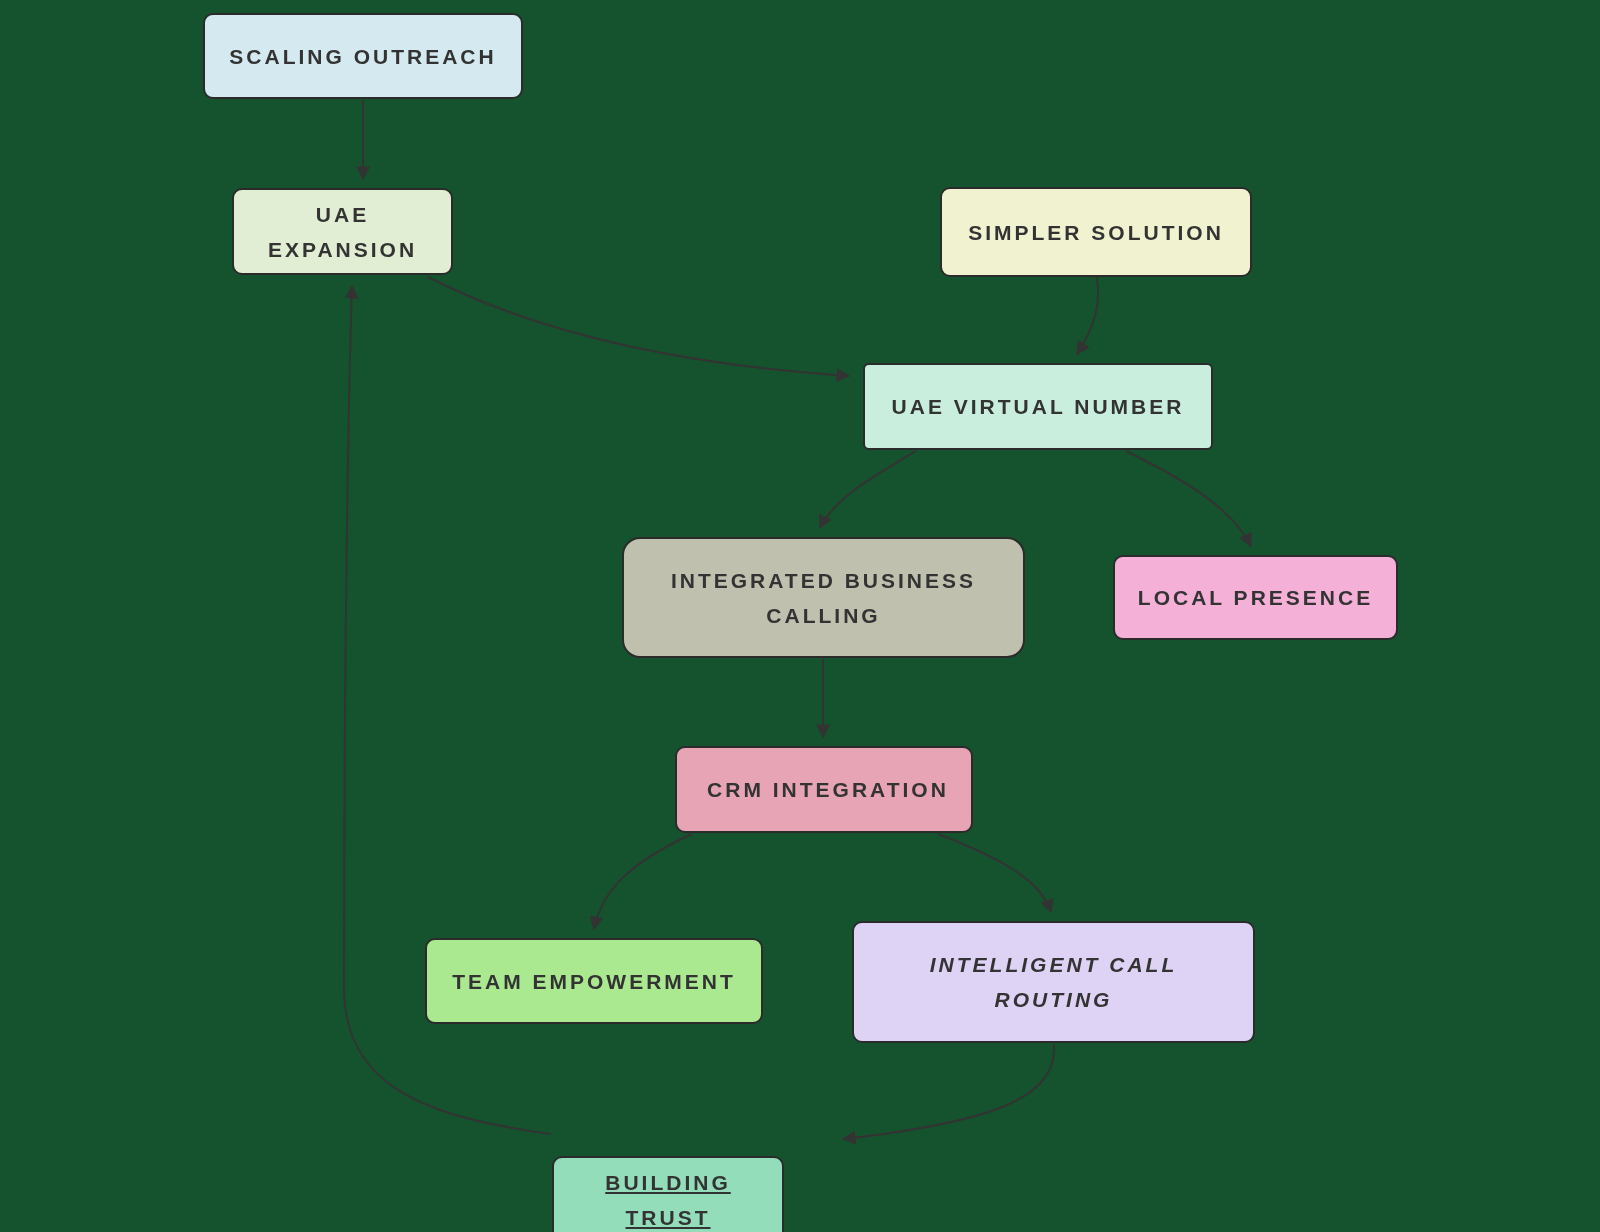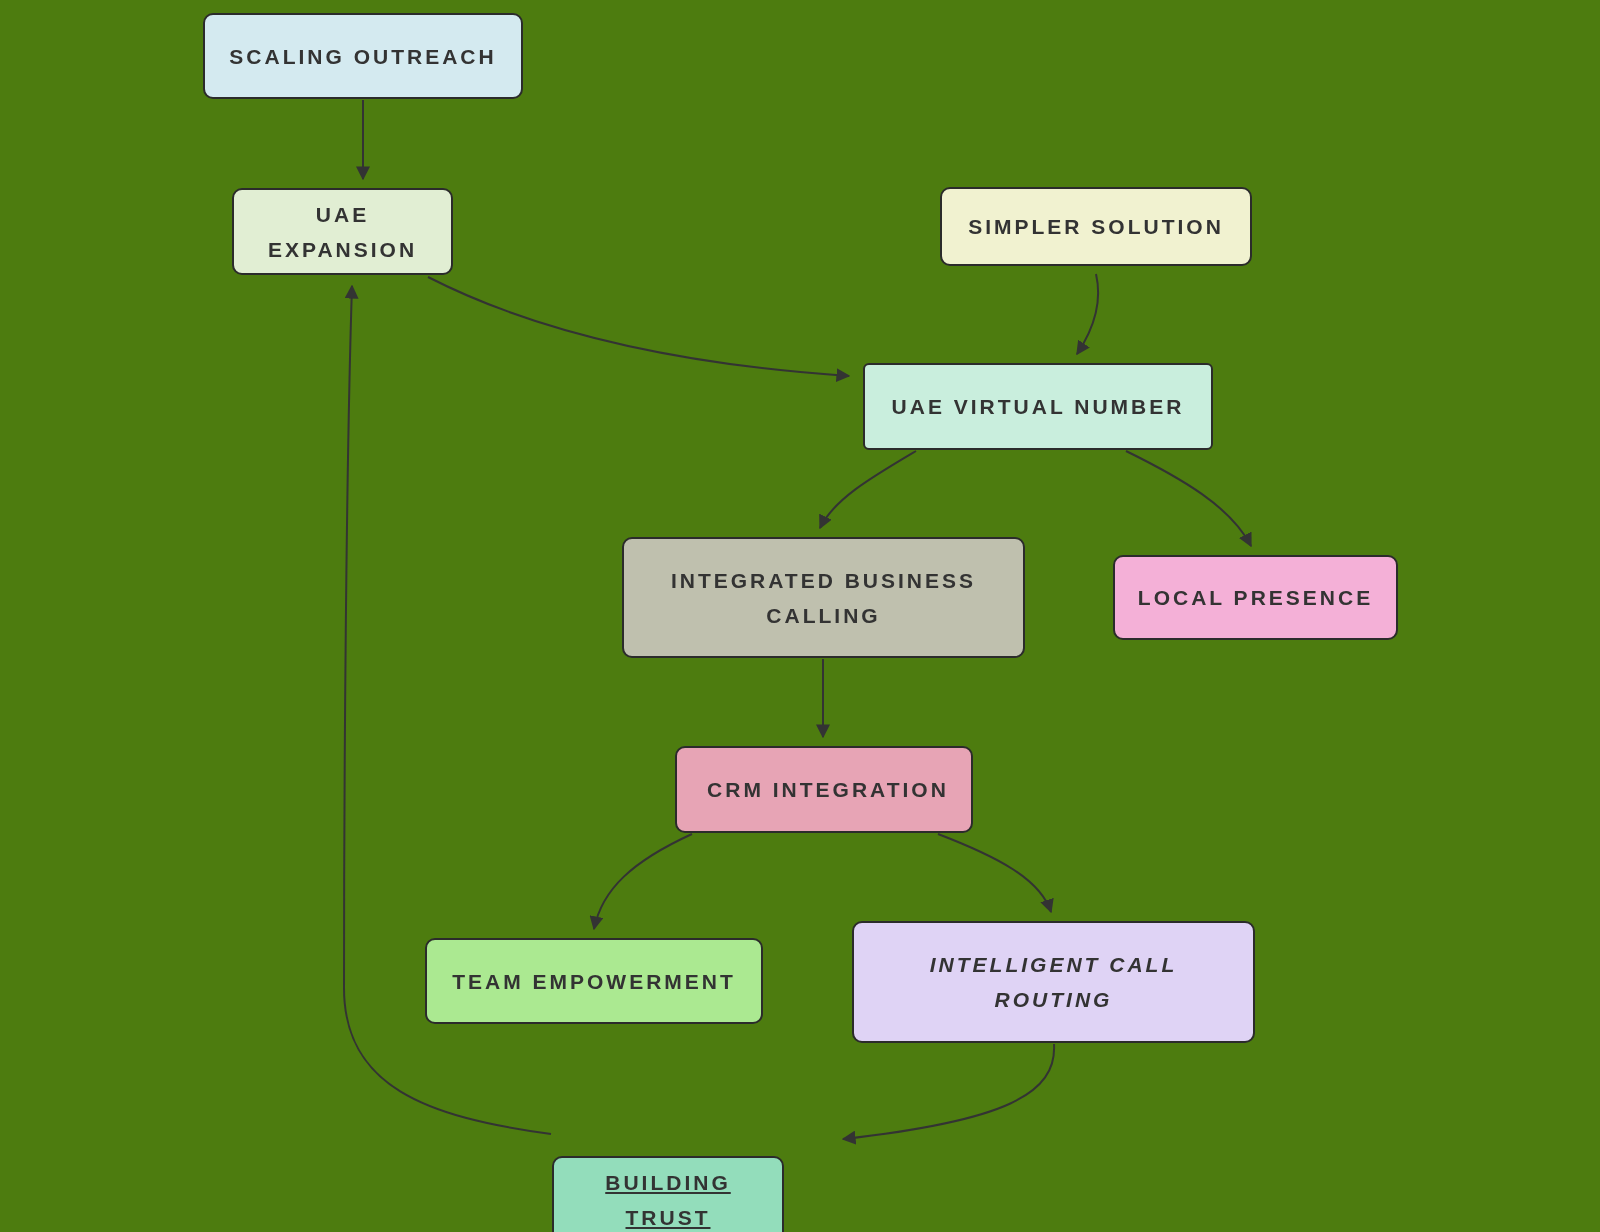--- a/index.html
+++ b/index.html
@@ -4,21 +4,21 @@
 <style>
   html, body {
     margin: 0;
     padding: 0;
     background: #ffffff;
   }
   .canvas {
     position: relative;
     width: 1600px;
     height: 1232px;
-    background: #4d7c0f;
+    background: #14532d;
     font-family: "Liberation Sans", "DejaVu Sans", sans-serif;
     overflow: hidden;
   }
   .edge-layer {
     position: absolute;
     left: 0;
     top: 0;
     width: 1600px;
     height: 1232px;
   }
@@ -39,21 +39,21 @@
     padding: 0 18px;
     font-size: 21px;
     font-weight: 700;
     letter-spacing: 3px;
     line-height: 35px;
     color: #333333;
   }
   
   .n0 { left: 203px;  top: 13px;   width: 320px; height: 86px;  }
   .n1 { left: 232px;  top: 188px;  width: 221px; height: 87px;  }
-  .n2 { left: 940px;  top: 187px;  width: 312px; height: 79px;  }
+  .n2 { left: 940px;  top: 187px;  width: 312px; height: 90px;  }
   .n3 { left: 863px;  top: 363px;  width: 350px; height: 87px;  }
   .n4 { left: 622px;  top: 537px;  width: 403px; height: 121px; }
   .n5 { left: 1113px; top: 555px;  width: 285px; height: 85px;  }
   .n6 { left: 675px;  top: 746px;  width: 298px; height: 87px;  }
   .n7 { left: 425px;  top: 938px;  width: 338px; height: 86px;  }
   .n8 { left: 852px;  top: 921px;  width: 403px; height: 122px; }
   .n9 { left: 552px;  top: 1156px; width: 232px; height: 87px; text-decoration: underline;  }
 </style>
 </head>
 <body>
@@ -75,20 +75,20 @@
     <path class="edge" marker-end="url(#arrow)" d="M 692 834 C 633 861, 602 889, 594 929"></path>
     <path class="edge" marker-end="url(#arrow)" d="M 938 834 C 998 857, 1040 879, 1051 912"></path>
     <path class="edge" marker-end="url(#arrow)" d="M 1054 1044 C 1057 1094, 1005 1121, 843 1139"></path>
     <path class="edge" marker-end="url(#arrow)" d="M 551 1134 C 425 1117, 344 1086, 344 988 C 344 795, 346 470, 352 286"></path>
   </svg>
 
   <div class="node n0" style="background-color: rgb(212, 234, 240);">SCALING OUTREACH</div>
   <div class="node n1" style="background-color: rgb(225, 238, 211);">UAE EXPANSION</div>
   <div class="node n2" style="background-color: rgb(241, 242, 208);">SIMPLER SOLUTION</div>
   <div class="node n3" style="background-color: rgb(201, 238, 221); border-radius: 6px;">UAE VIRTUAL NUMBER</div>
-  <div class="node n4" style="background-color: rgb(191, 192, 174);">INTEGRATED BUSINESS CALLING</div>
+  <div class="node n4" style="background-color: rgb(191, 192, 174); border-radius: 18px;">INTEGRATED BUSINESS CALLING</div>
   <div class="node n5" style="background-color: rgb(244, 176, 215);">LOCAL PRESENCE</div>
   <div class="node n6" style="background-color: rgb(231, 164, 181); padding-left: 26px;">CRM INTEGRATION</div>
   <div class="node n7" style="background-color: rgb(171, 233, 145);">TEAM EMPOWERMENT</div>
   <div class="node n8" style="background-color: rgb(223, 211, 245); font-style: italic;">INTELLIGENT CALL ROUTING</div>
   <div class="node n9" style="background-color: rgb(147, 221, 187);">BUILDING TRUST</div>
 
 </div>
 
 </body></html>

